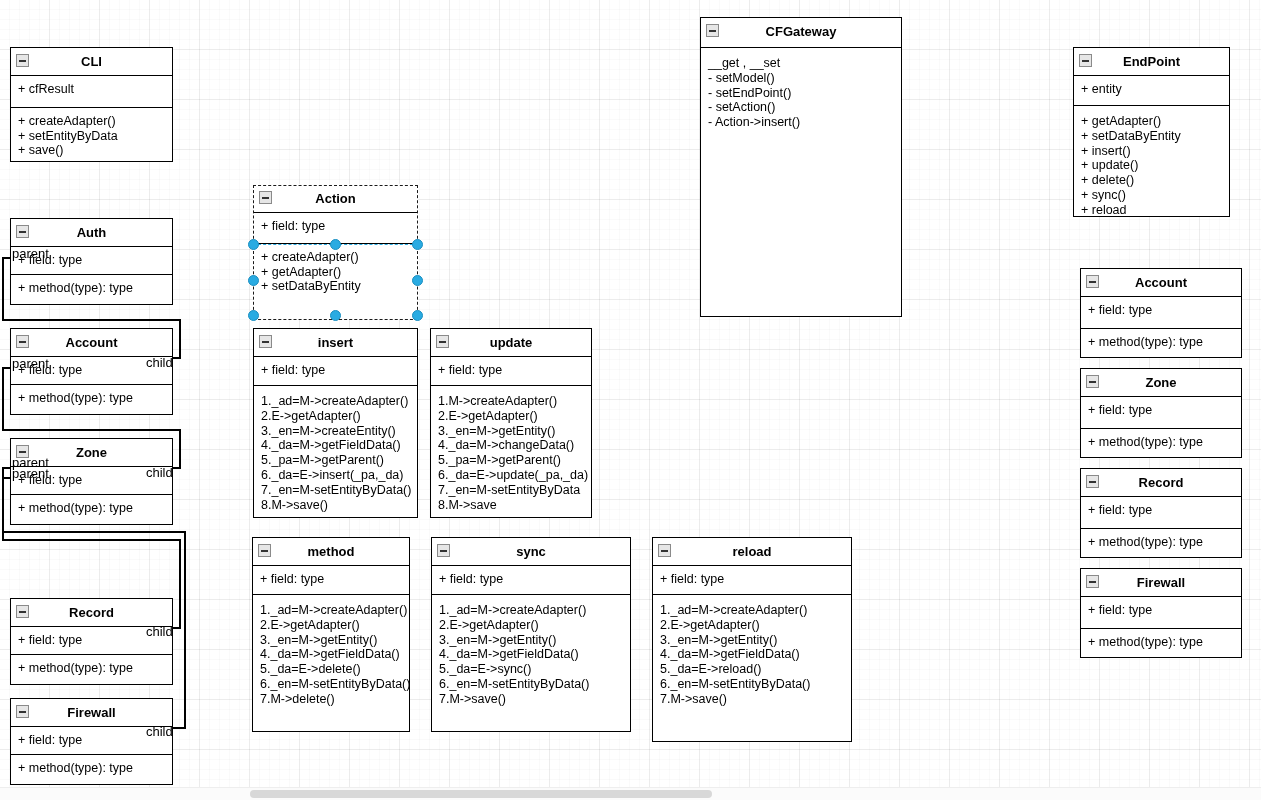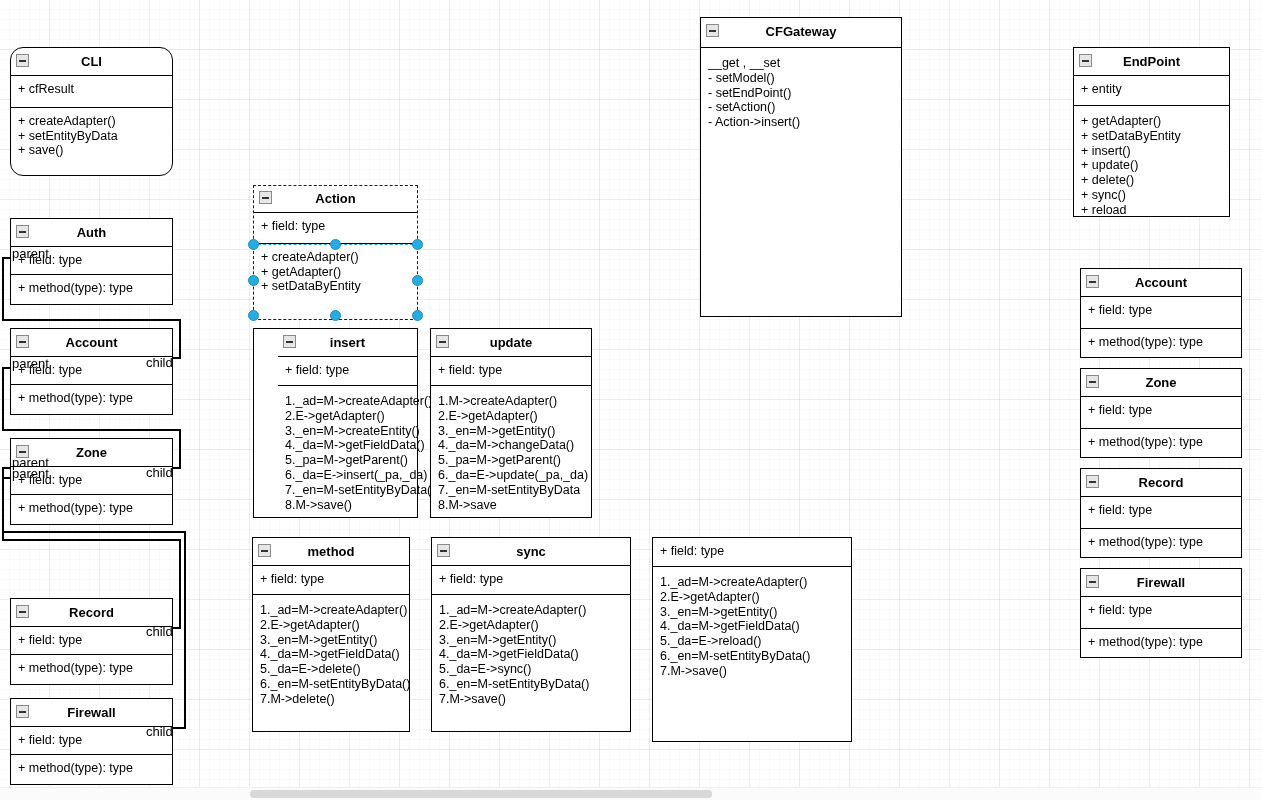--- a/index.html
+++ b/index.html
@@ -166,21 +166,21 @@
 <div id="canvas">
 
   <svg id="connectors">
       <polyline points="10,258 3,258 3,320 180,320 180,358 173,358"></polyline>
       <polyline points="10,368 3,368 3,430 180,430 180,468 173,468"></polyline>
       <polyline points="10,478 3,478 3,540 180,540 180,628 173,628"></polyline>
       <polyline points="10,468 3,468 3,532 185,532 185,728 173,728"></polyline>
     </svg>
 
   <div id="class-layer">
-      <div class="uml" style="left: 10px; top: 47px; width: 163px; height: 129px; border-radius: 13px;">
+      <div class="uml" style="left: 10px; top: 47px; width: 163px; height: 115px;">
         <div class="hdr" style="height: 28px;"><span class="collapse"></span><span>CLI</span></div>
         <div class="sect bordered" style="height: 32px;">
           <div class="row">+ cfResult</div>
         </div>
         <div class="sect ops-list">
           <div class="row">+ createAdapter()</div>
           <div class="row">+ setEntityByData</div>
           <div class="row">+ save()</div>
         </div>
       </div>
@@ -233,21 +233,21 @@
         <div class="hdr" style="height: 28px;"><span class="collapse"></span><span>Action</span></div>
         <div class="sect bordered" style="height: 31px;">
           <div class="row">+ field: type</div>
         </div>
         <div class="sect ops-list">
           <div class="row">+ createAdapter()</div>
           <div class="row">+ getAdapter()</div>
           <div class="row">+ setDataByEntity</div>
         </div>
       </div>
-      <div class="uml ops" style="left: 253px; top: 328px; width: 165px; height: 190px; padding-left: 24px;">
+      <div class="uml ops" style="left: 253px; top: 328px; width: 165px; height: 190px;">
         <div class="hdr" style="height: 28px;"><span class="collapse"></span><span>insert</span></div>
         <div class="sect bordered" style="height: 29px;">
           <div class="row">+ field: type</div>
         </div>
         <div class="sect ops-list">
           <div class="row">1._ad=M-&gt;createAdapter()</div>
           <div class="row">2.E-&gt;getAdapter()</div>
           <div class="row">3._en=M-&gt;createEntity()</div>
           <div class="row">4._da=M-&gt;getFieldData()</div>
           <div class="row">5._pa=M-&gt;getParent()</div>
@@ -296,20 +296,21 @@
           <div class="row">1._ad=M-&gt;createAdapter()</div>
           <div class="row">2.E-&gt;getAdapter()</div>
           <div class="row">3._en=M-&gt;getEntity()</div>
           <div class="row">4._da=M-&gt;getFieldData()</div>
           <div class="row">5._da=E-&gt;sync()</div>
           <div class="row">6._en=M-setEntityByData()</div>
           <div class="row">7.M-&gt;save()</div>
         </div>
       </div>
       <div class="uml ops" style="left: 652px; top: 537px; width: 200px; height: 205px;">
+        <div class="hdr" style="height: 28px;"><span class="collapse"></span><span>reload</span></div>
         <div class="sect bordered" style="height: 29px;">
           <div class="row">+ field: type</div>
         </div>
         <div class="sect ops-list">
           <div class="row">1._ad=M-&gt;createAdapter()</div>
           <div class="row">2.E-&gt;getAdapter()</div>
           <div class="row">3._en=M-&gt;getEntity()</div>
           <div class="row">4._da=M-&gt;getFieldData()</div>
           <div class="row">5._da=E-&gt;reload()</div>
           <div class="row">6._en=M-setEntityByData()</div>

